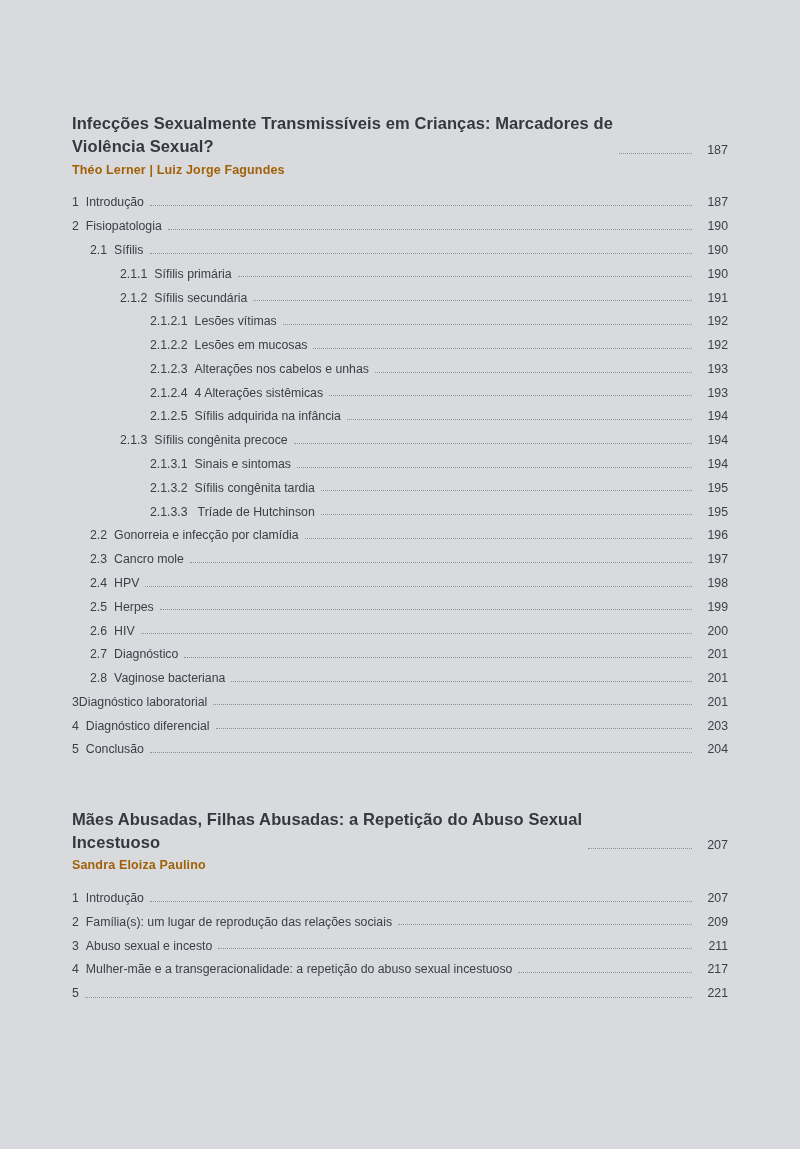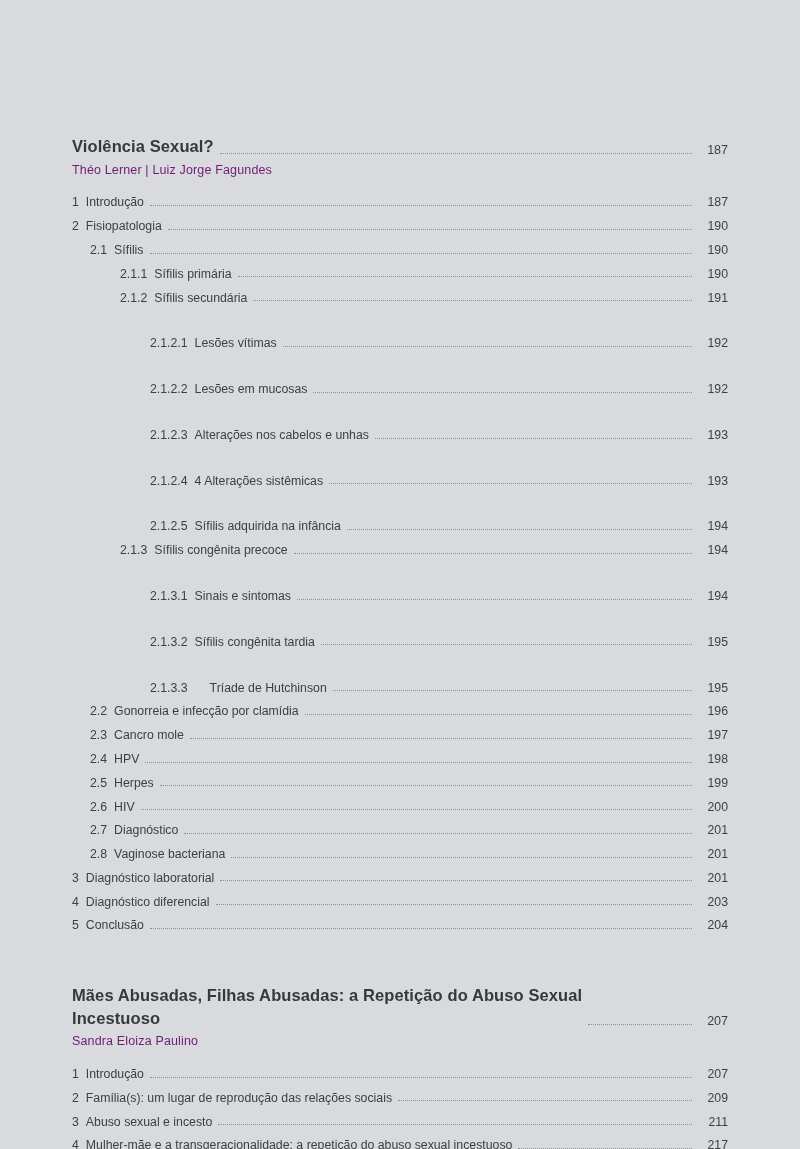--- a/index.html
+++ b/index.html
@@ -53,22 +53,22 @@
   .ch-page {
     font-size: 12.5px;
     font-weight: normal;
     color: #3c4046;
     width: 30px;
     text-align: right;
     padding-bottom: 2px;
   }
   .ch-authors {
     font-size: 12.5px;
-    font-weight: normal;
-    color: #701a75;
+    font-weight: bold;
+    color: #a16207;
     margin-top: 4px;
     margin-bottom: 14px;
     letter-spacing: 0.15px;
   }
   .toc {
     list-style: none;
     margin: 0;
     padding: 0;
   }
   .row {
@@ -85,41 +85,41 @@
   .row .pg {
     width: 30px;
     text-align: right;
     flex: 0 0 30px;
     font-size: 12.3px;
   }
   
   .lvl0 { padding-left: 0px; }
   .lvl1 { padding-left: 18px; }
   .lvl2 { padding-left: 48px; }
-  .lvl3 { padding-left: 78px; margin-top: 22px; }
+  .lvl3 { padding-left: 78px; }
 
   .row.multiline {
     align-items: flex-end;
   }
   .row.multiline .label {
     max-width: 560px;
   }
   .row.multiline .leader {
     margin-bottom: 4px;
   }
 </style>
 </head>
 <body>
 
 <div class="page">
 
   <section class="chapter">
     <div class="ch-head">
       <div class="ch-title">
-        <br>
+        <span>Infecções Sexualmente Transmissíveis em Crianças: Marcadores de</span><br>
         <span>Violência Sexual?</span>
       </div>
       <div class="leader"></div>
       <div class="ch-page">187</div>
     </div>
     <div class="ch-authors">Théo Lerner  |  Luiz Jorge Fagundes</div>
 
     <ul class="toc">
       <li class="row lvl0">
         <span class="label">1</span>
@@ -194,21 +194,21 @@
         <span class="pg">194</span>
       </li>
       <li class="row lvl3">
         <span class="label">2.1.3.2</span>
         <span class="label" style="padding-left:7px">Sífilis congênita tardia</span>
         <span class="leader"></span>
         <span class="pg">195</span>
       </li>
       <li class="row lvl3">
         <span class="label">2.1.3.3</span>
-        <span class="label" style="padding-left:22px">Tríade de Hutchinson</span>
+        <span class="label" style="padding-left:10px">Tríade de Hutchinson</span>
         <span class="leader"></span>
         <span class="pg">195</span>
       </li>
       <li class="row lvl1">
         <span class="label">2.2</span>
         <span class="label" style="padding-left:7px">Gonorreia e infecção por clamídia</span>
         <span class="leader"></span>
         <span class="pg">196</span>
       </li>
       <li class="row lvl1">
@@ -242,21 +242,21 @@
         <span class="pg">201</span>
       </li>
       <li class="row lvl1">
         <span class="label">2.8</span>
         <span class="label" style="padding-left:7px">Vaginose bacteriana</span>
         <span class="leader"></span>
         <span class="pg">201</span>
       </li>
       <li class="row lvl0">
         <span class="label">3</span>
-        <span class="label" style="padding-left:7px">Diagnóstico laboratorial</span>
+        <span class="label" style="">Diagnóstico laboratorial</span>
         <span class="leader"></span>
         <span class="pg">201</span>
       </li>
       <li class="row lvl0">
         <span class="label">4</span>
         <span class="label" style="padding-left:7px">Diagnóstico diferencial</span>
         <span class="leader"></span>
         <span class="pg">203</span>
       </li>
       <li class="row lvl0">

